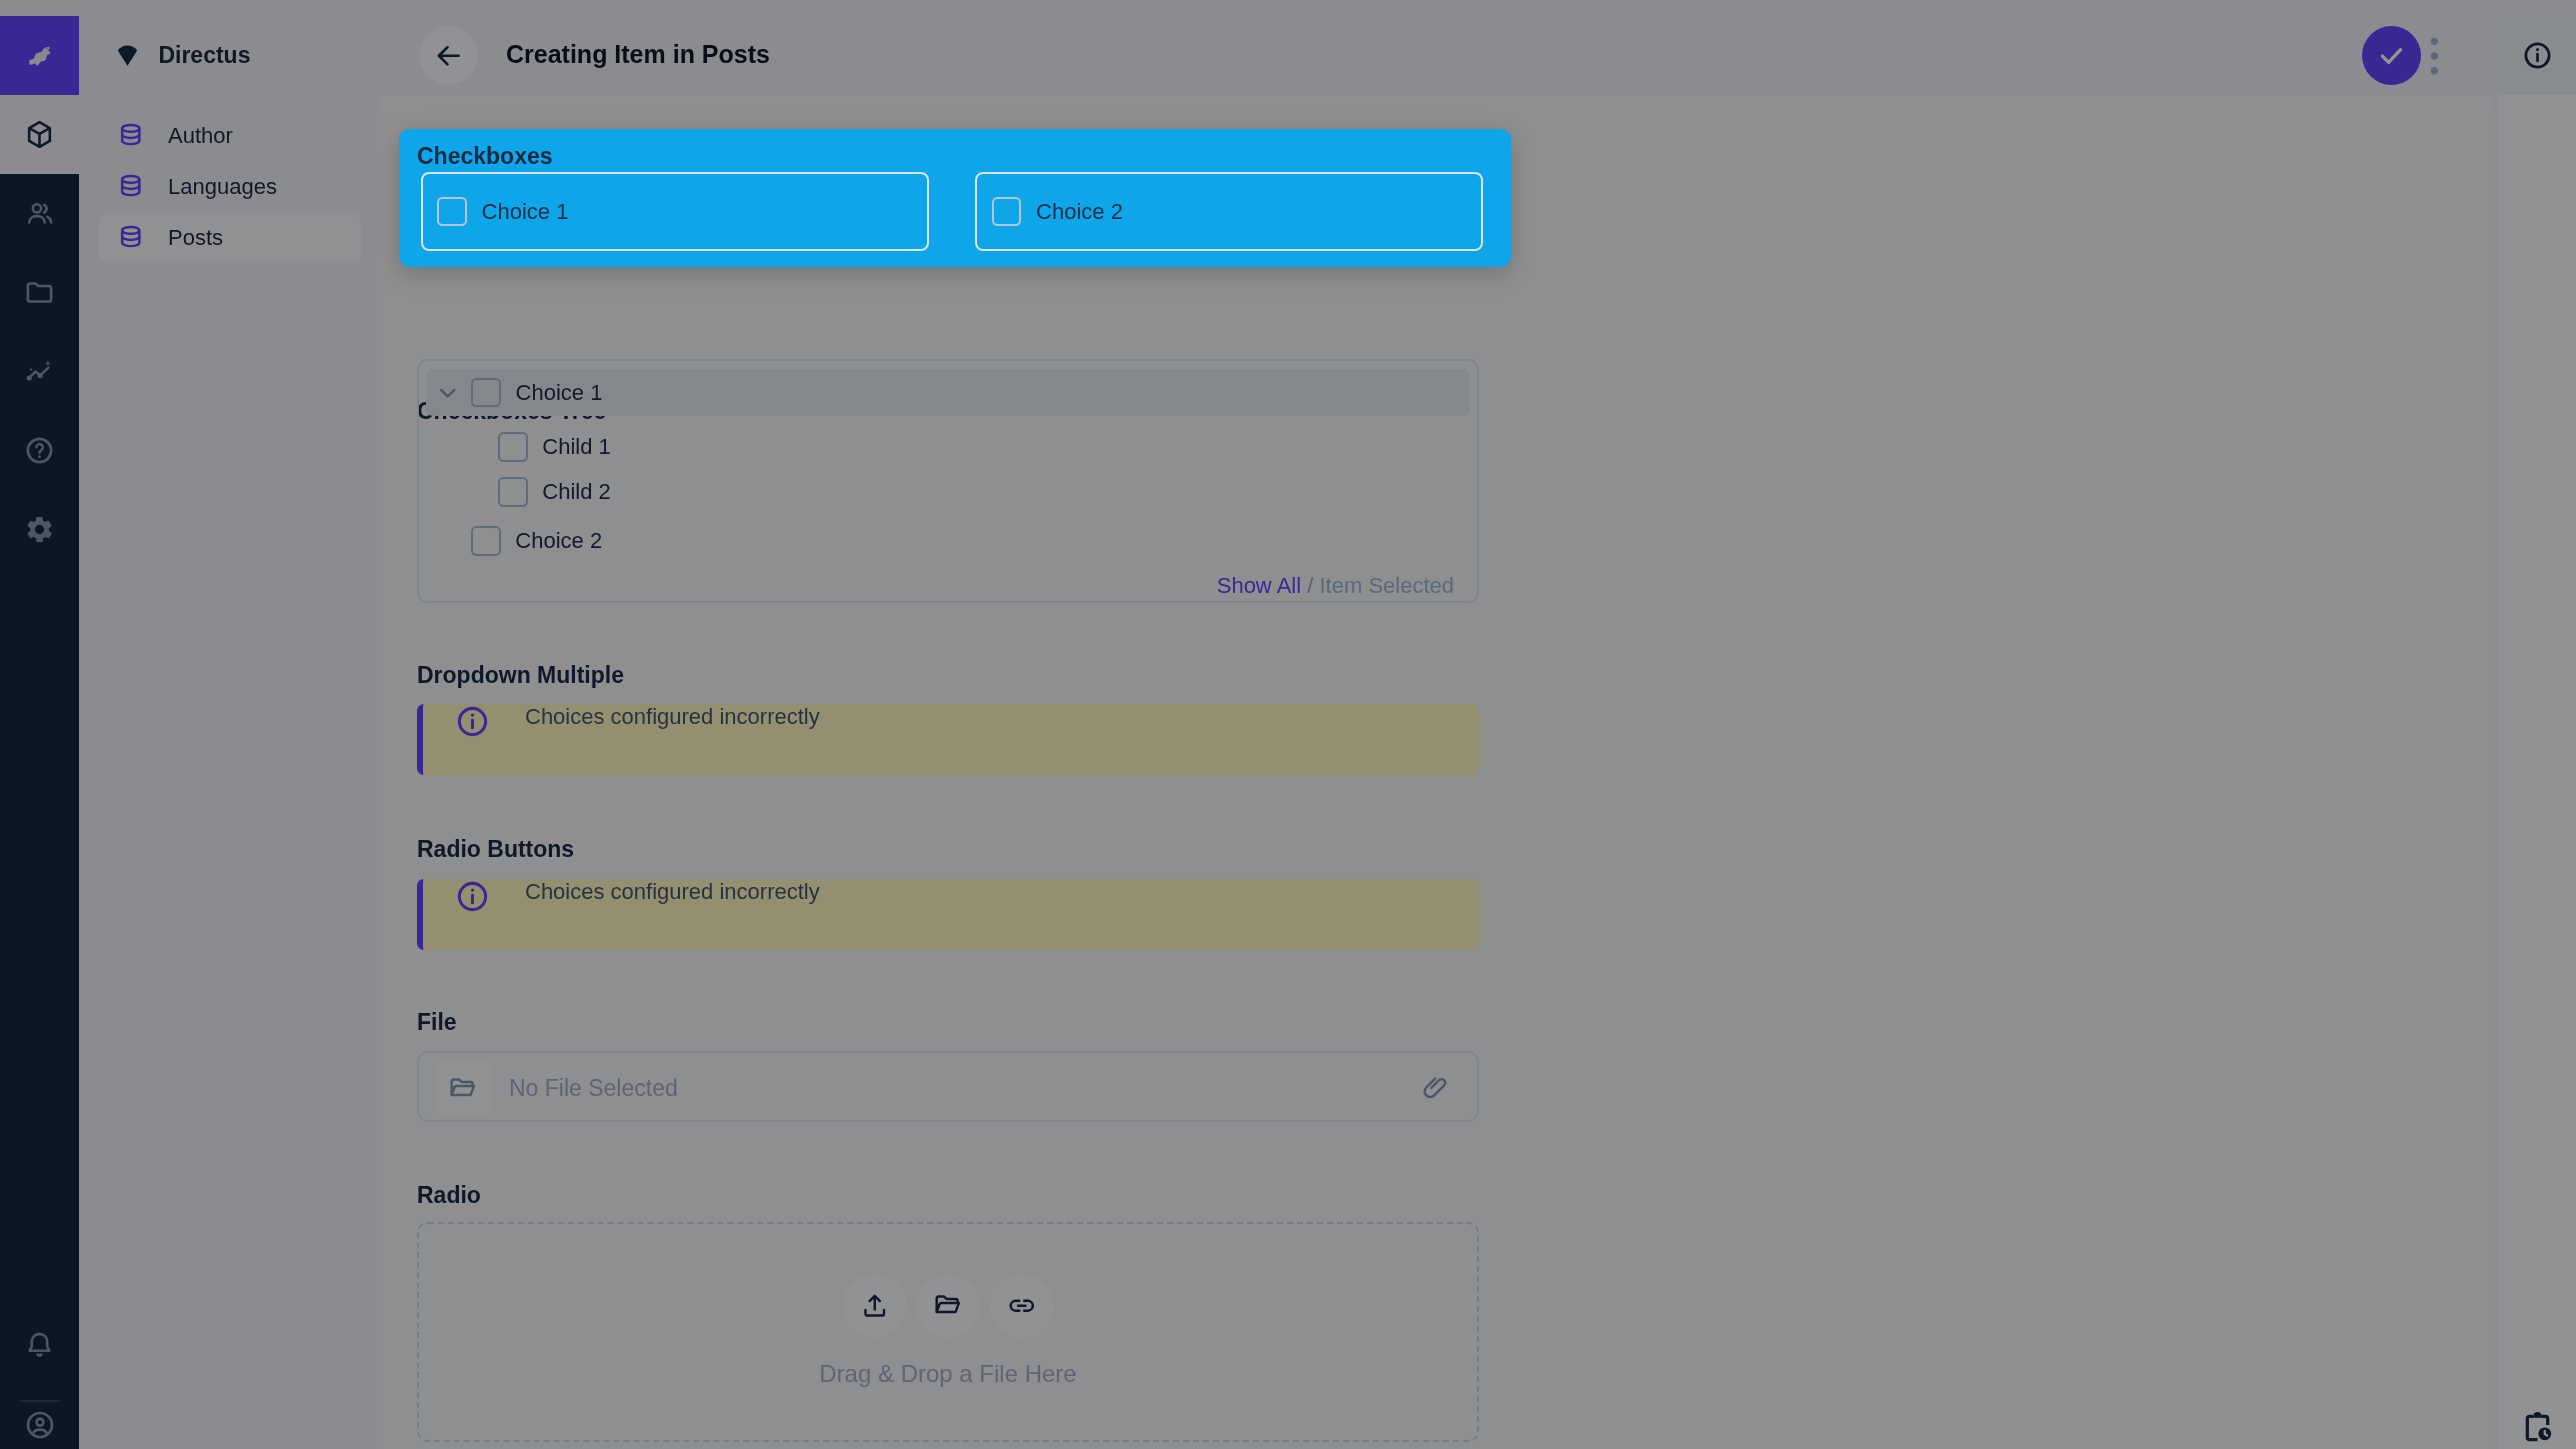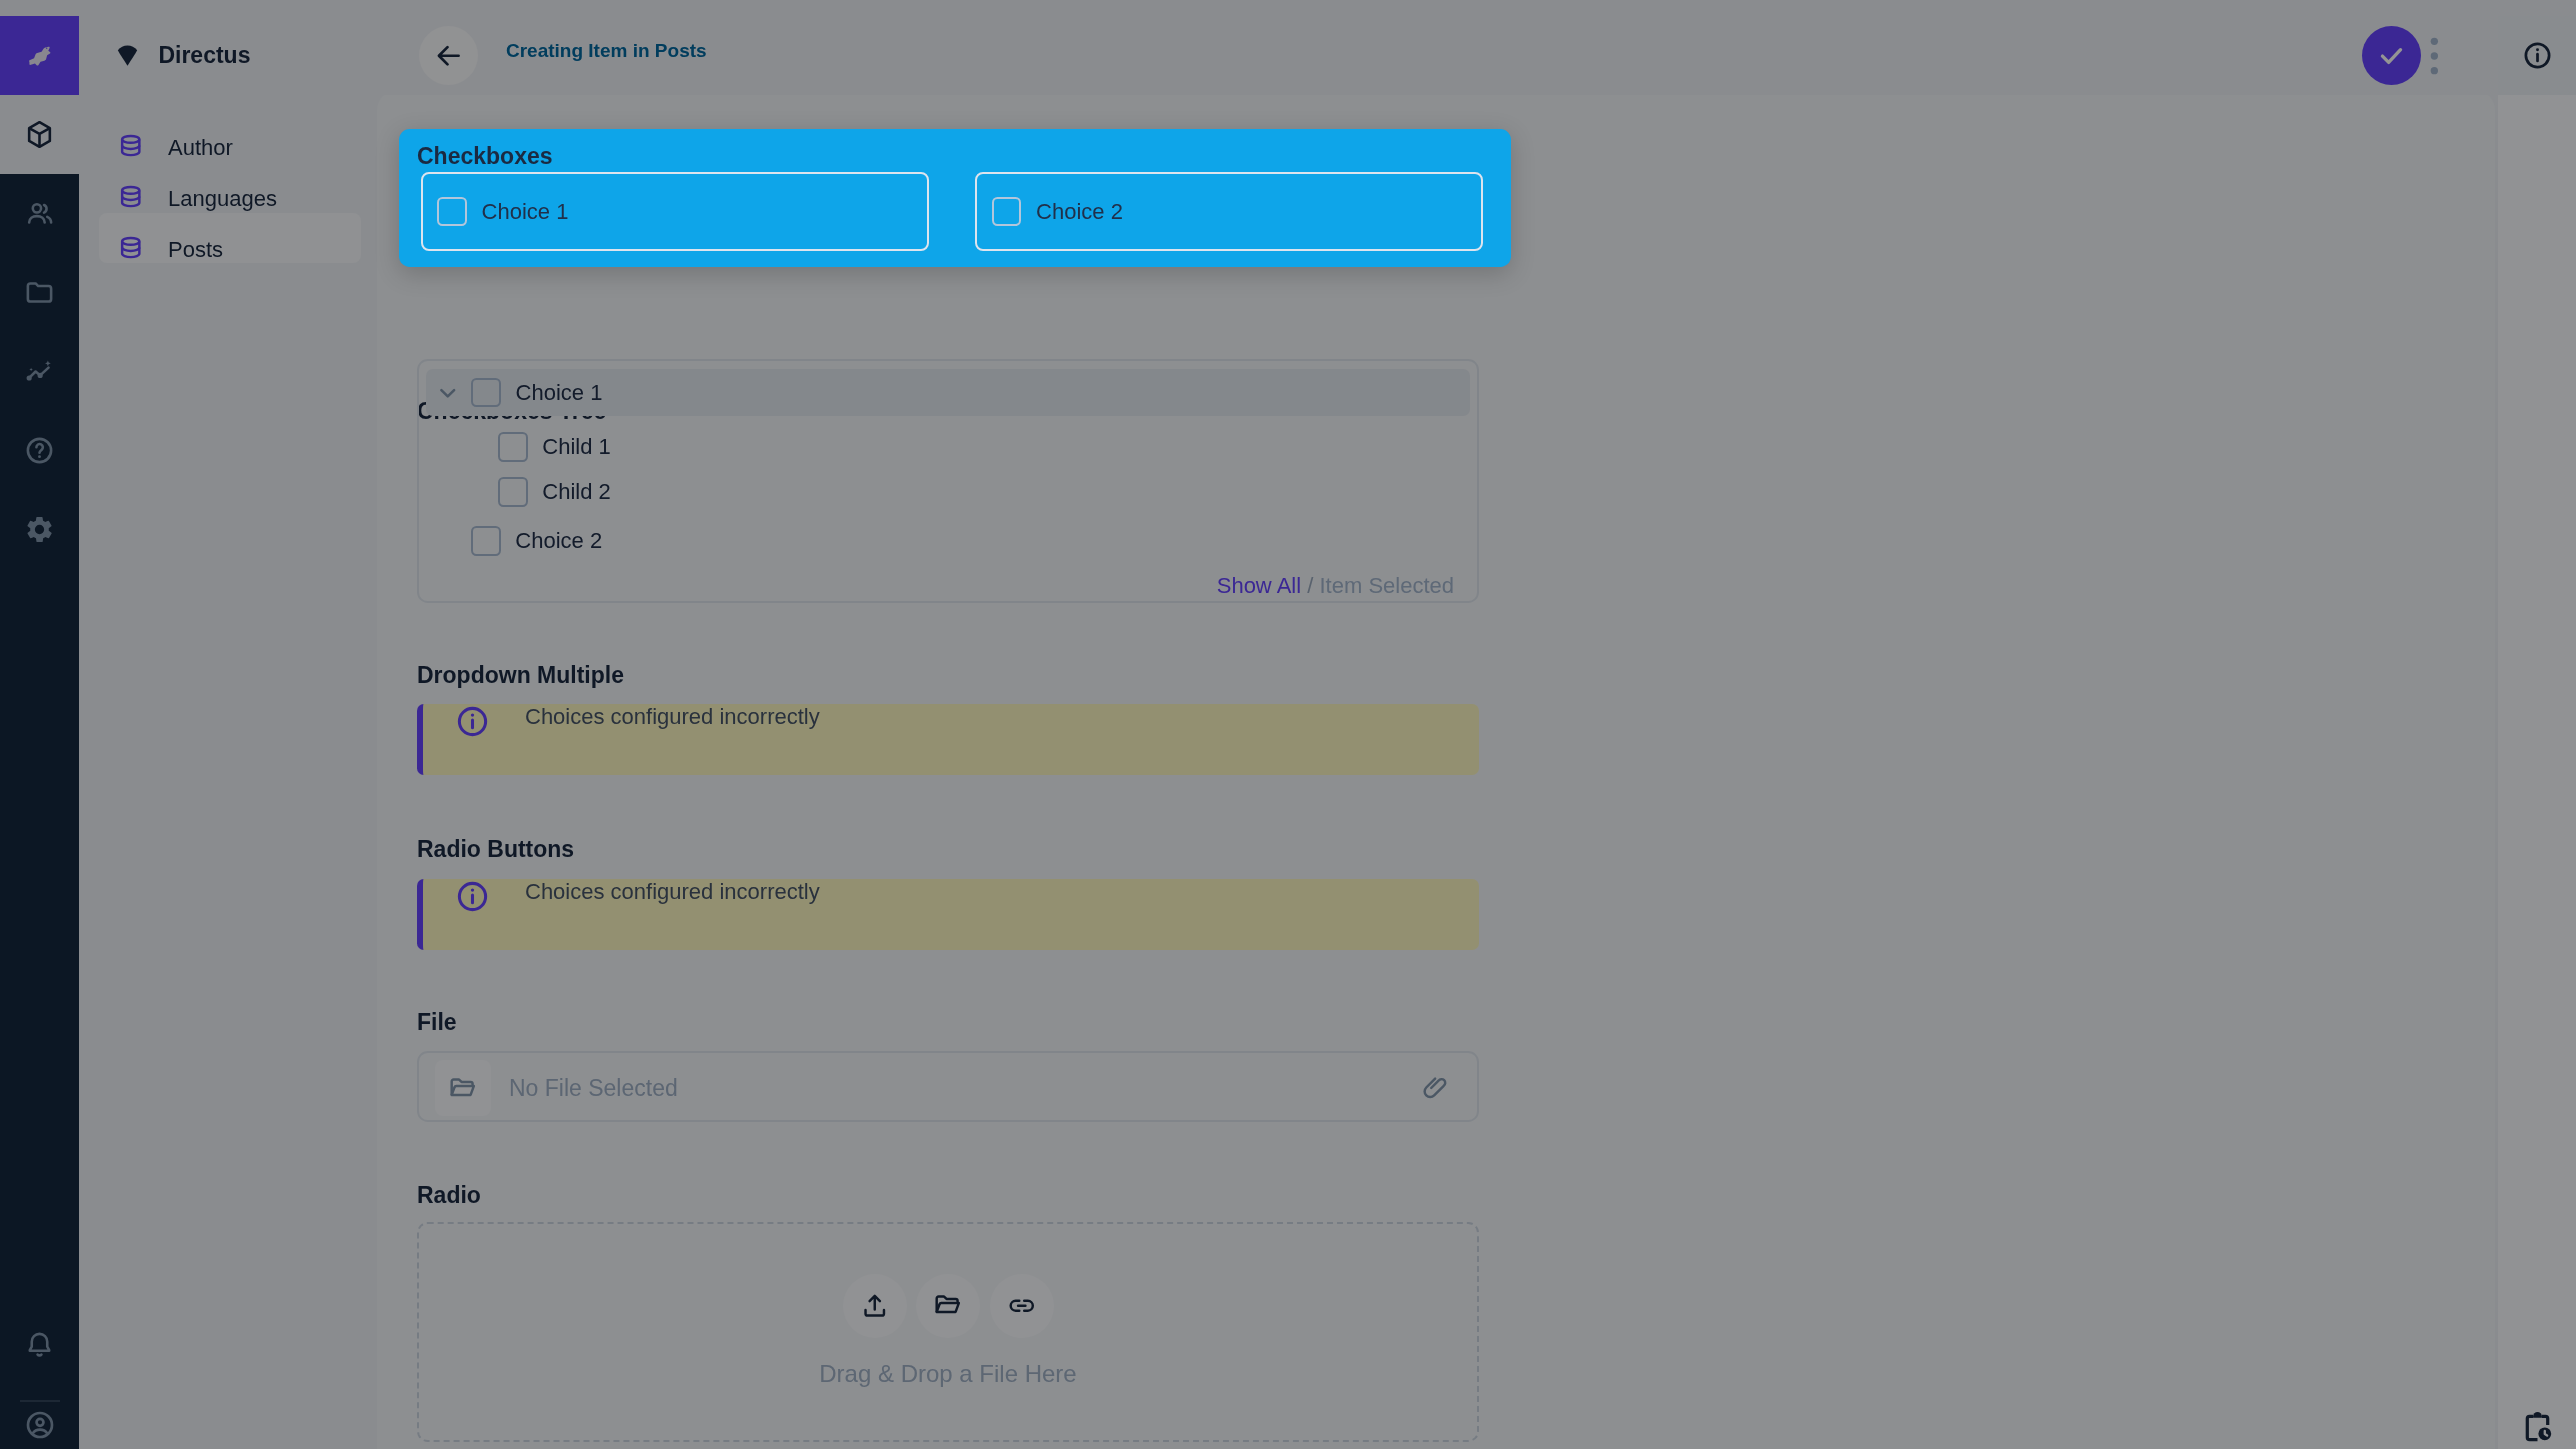--- a/index.html
+++ b/index.html
@@ -11,30 +11,30 @@
   .mod-tile svg{width:31px;height:31px;}
   .mod-logo{background:#6644ff;}
   .mod-active{background:#eef2f7;color:#1b2a42;}
   .mod-bottom{position:absolute;left:0;width:79px;display:flex;align-items:center;justify-content:center;color:#8196ad;}
   
   #nav{left:79px;top:0;width:295px;height:1449px;background:#eef2f7;z-index:4;}
   .proj-head{display:flex;align-items:center;height:79px;padding-left:35px;color:#1b2a42;}
   .proj-head svg{width:27px;height:27px;margin-right:17.4px;}
   .proj-name{font-size:23px;font-weight:600;color:#1b2a42;}
   .nav-item{position:absolute;left:19.5px;width:262px;height:50px;border-radius:8px;
-    display:flex;align-items:flex-end;padding-left:17px;box-sizing:border-box;color:#1b2a42;}
+    display:flex;align-items:center;padding-left:17px;box-sizing:border-box;color:#1b2a42;}
   .nav-item.active{background:#f8fafd;}
   .nav-item svg{width:29.5px;height:29.5px;color:#6644ff;margin-right:23px;flex:none;}
   .nav-label{font-size:22px;color:#1b2a42;}
   
   #header{left:374px;top:0;width:2123px;height:79px;background:#eef2f7;z-index:6;display:flex;align-items:center;}
   .back-btn{position:absolute;left:45px;top:10px;width:59px;height:59px;border-radius:50%;
     background:#fafbfd;display:flex;align-items:center;justify-content:center;color:#1b2a42;}
   .back-btn svg{width:29.5px;height:29.5px;}
-  .page-title{position:absolute;left:132px;top:24px;font-size:19px;font-weight:700;color:#0369a1;}
+  .page-title{position:absolute;left:132px;top:24px;font-size:25px;font-weight:700;color:#0f172a;}
   .save-btn{position:absolute;left:1988px;top:10px;width:59px;height:59px;border-radius:50%;
     background:#6644ff;display:flex;align-items:center;justify-content:center;color:#fff;}
   .save-btn svg{width:31px;height:31px;}
   .dots{position:absolute;left:2055px;top:20px;width:10.7px;height:40px;color:#a2b5cd;}
   
   #right-strip{left:2498px;top:0;width:78px;height:1449px;background:#fafcff;z-index:4;}
   .strip-head{height:79px;background:#edf1f6;display:flex;align-items:center;justify-content:center;color:#1b2a42;}
   .strip-head svg{width:31px;height:31px;}
   .strip-bottom{position:absolute;left:0;top:1371px;width:78px;height:78px;display:flex;align-items:center;justify-content:center;color:#1b2a42;}
   .strip-bottom svg{width:35px;height:35px;}

